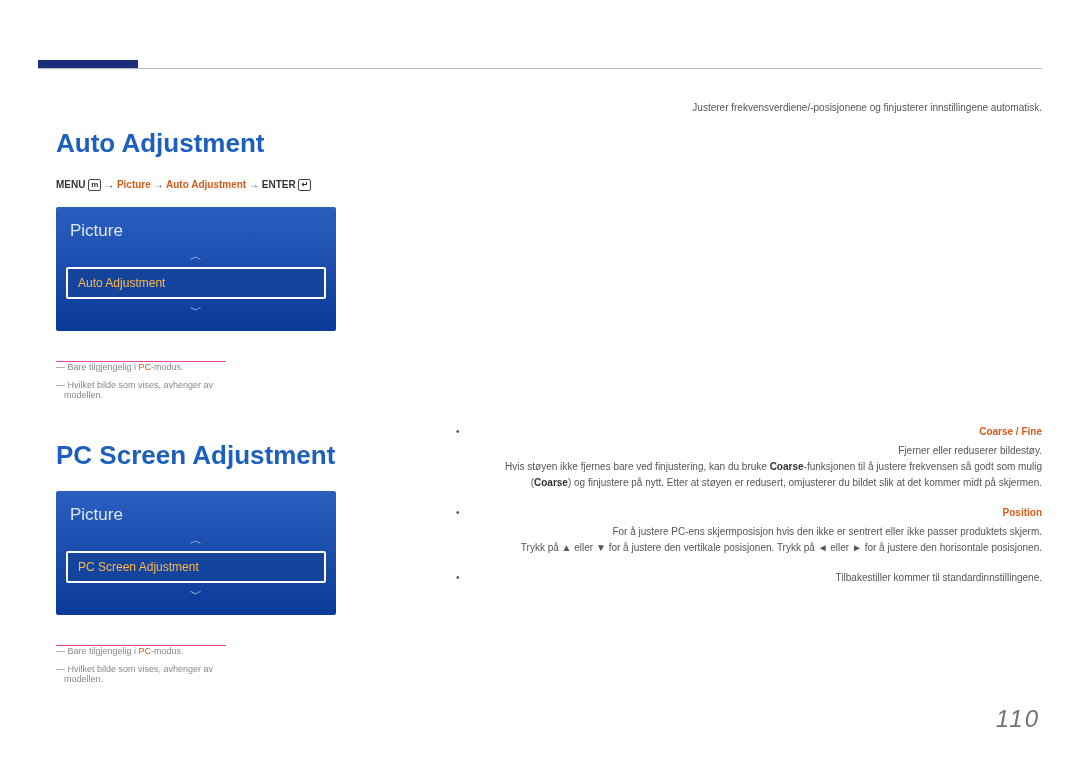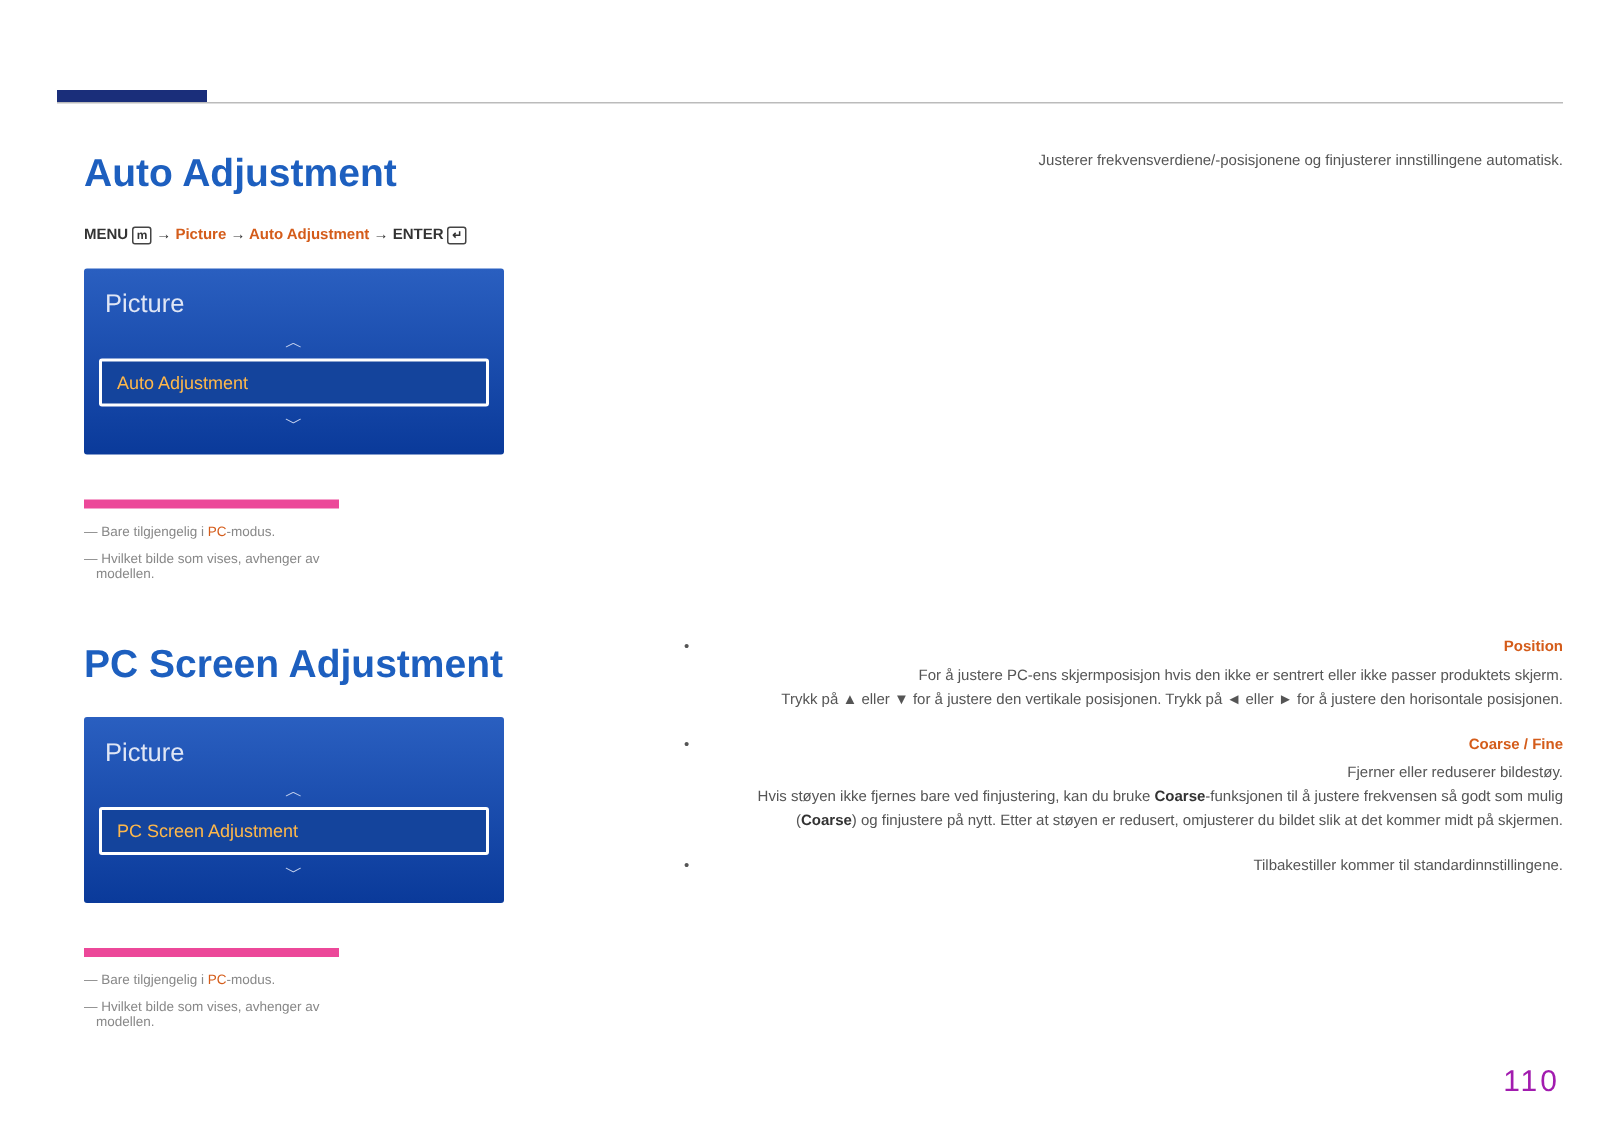--- a/index.html
+++ b/index.html
@@ -30,20 +30,21 @@
     background: #1a2e7a;
   }
   .content {
     margin-top: 40px;
     display: flex;
     gap: 60px;
   }
   .left-col {
     width: 340px;
     flex-shrink: 0;
+    margin-top: 28px;
   }
   .right-col {
     flex: 1;
     font-size: 10px;
     line-height: 1.6;
     color: #555;
     text-align: right;
   }
   h1.heading {
     color: #1d5fbf;
@@ -92,22 +93,21 @@
     padding: 7px 10px;
     font-size: 12px;
     color: #ffb84a;
     background: #14449c;
     border: 2px solid #fff;
     border-radius: 2px;
   }
   .footnotes {
     font-size: 9px;
     color: #888;
-    border-top: 6px solid #ec4899;
-    padding-top: 10px;
+    border-top: 1px solid #ec4899;
     width: 170px;
     margin-bottom: 40px;
   }
   .footnotes .fn {
     margin-bottom: 8px;
     text-indent: -8px;
     padding-left: 8px;
   }
   .footnotes .hl { color: #d45c1a; }
   .description {
@@ -133,24 +133,25 @@
     font-weight: bold;
     display: block;
     margin-bottom: 3px;
   }
   .bullet-body { color: #555; }
   .bold-inline { color: #333; font-weight: bold; }
   .page-num {
     position: absolute;
     right: 40px;
     bottom: 30px;
-    font-size: 20px;
-    color: #a21caf;
+    font-size: 24px;
+    color: #737373;
     font-weight: 300;
     letter-spacing: 2px;
+    font-style: italic;
   }
 </style>
 </head>
 <body>
 
 <div class="top-accent"></div>
 <div class="top-rule-container"></div>
 
 <div class="page">
   <div class="content">
@@ -194,33 +195,33 @@
       </div>
 
     </div>
 
     <div class="right-col">
       <div class="description">Justerer frekvensverdiene/-posisjonene og finjusterer innstillingene automatisk.</div>
 
       <div style="height:280px"></div>
 
       <ul class="bullet-list">
-        <li>
-          <span class="bullet-title">Position</span>
-          <span class="bullet-body" style="white-space:pre-line">For å justere PC-ens skjermposisjon hvis den ikke er sentrert eller ikke passer produktets skjerm.
-Trykk på ▲ eller ▼ for å justere den vertikale posisjonen. Trykk på ◄ eller ► for å justere den horisontale posisjonen.</span>
-        </li>
         <li>
           <span class="bullet-title">Coarse / Fine</span>
           <span class="bullet-body">
             <span style="white-space:pre-line">Fjerner eller reduserer bildestøy.
 Hvis støyen ikke fjernes bare ved finjustering, kan du bruke </span><span class="bold-inline">Coarse</span><span>-funksjonen til å justere frekvensen så godt som mulig (</span><span class="bold-inline">Coarse</span><span>) og finjustere på nytt. Etter at støyen er redusert, omjusterer du bildet slik at det kommer midt på skjermen.</span>
           </span>
         </li>
         <li>
+          <span class="bullet-title">Position</span>
+          <span class="bullet-body" style="white-space:pre-line">For å justere PC-ens skjermposisjon hvis den ikke er sentrert eller ikke passer produktets skjerm.
+Trykk på ▲ eller ▼ for å justere den vertikale posisjonen. Trykk på ◄ eller ► for å justere den horisontale posisjonen.</span>
+        </li>
+        <li>
           <span class="bullet-body">Tilbakestiller kommer til standardinnstillingene.</span>
         </li>
       </ul>
     </div>
   </div>
 </div>
 
 <div class="page-num">110</div>
 
 </body></html>

